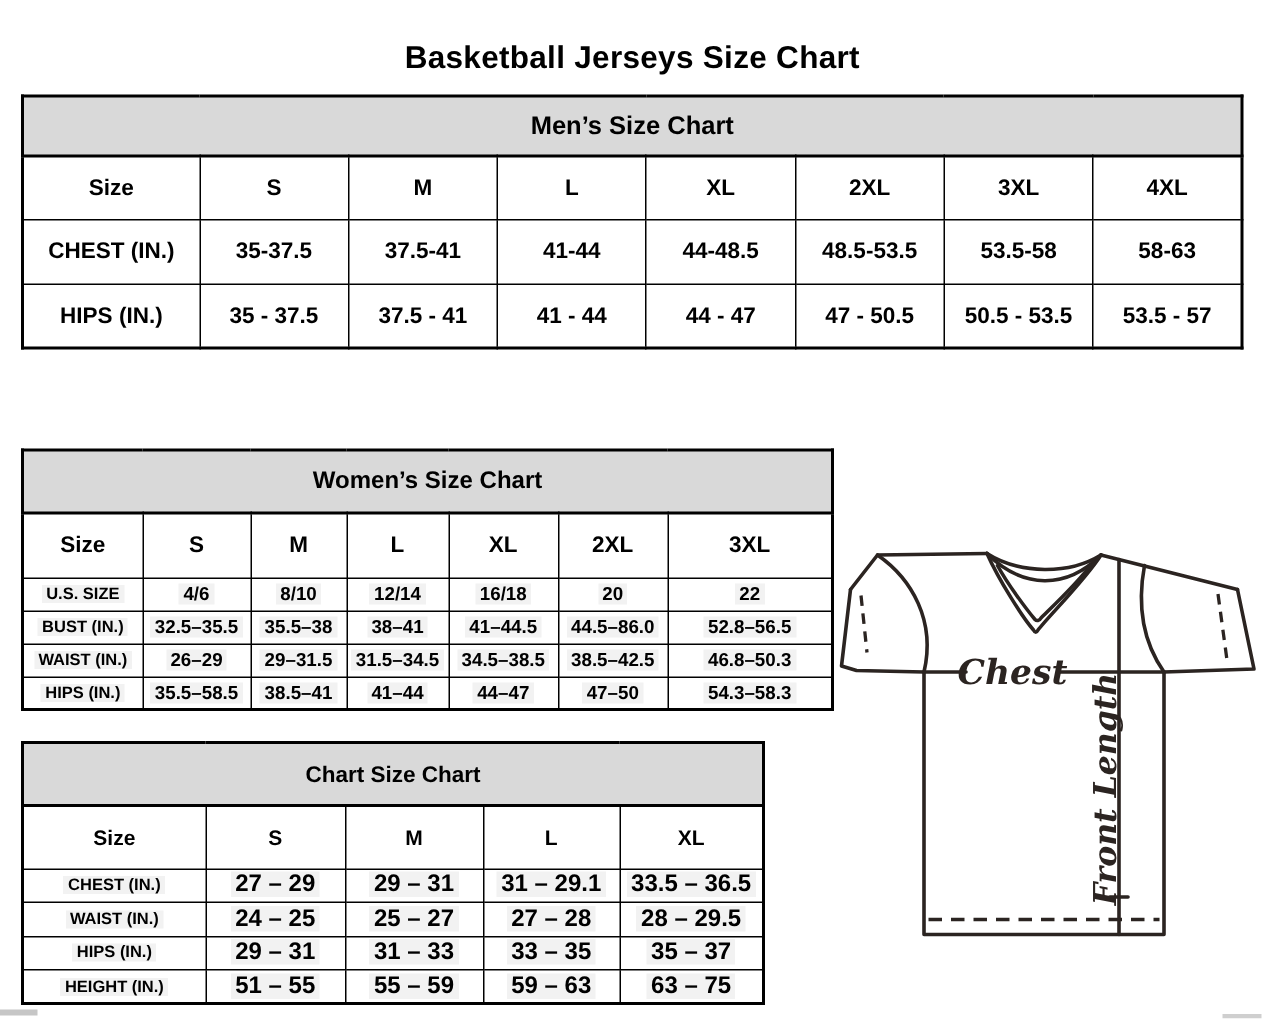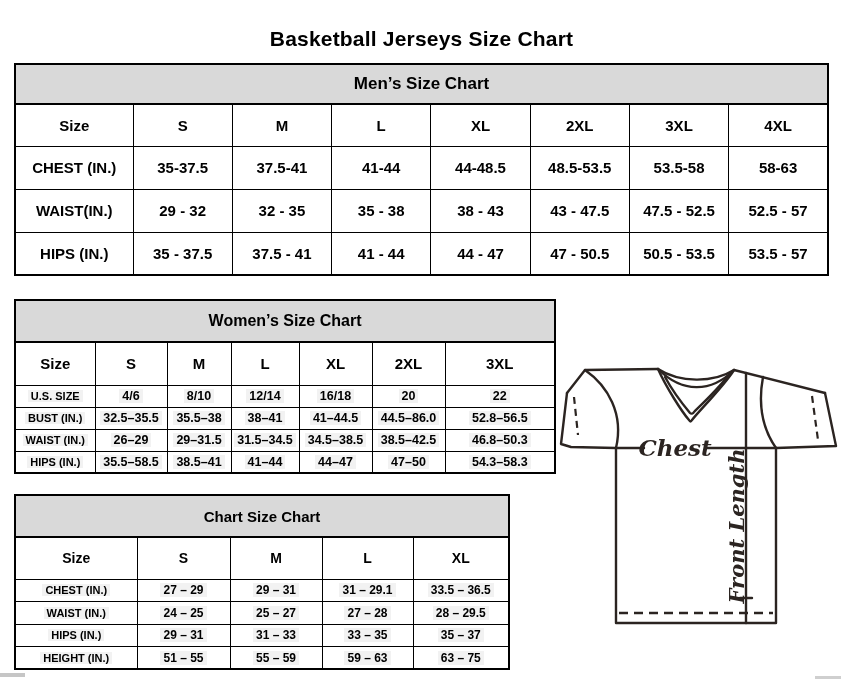--- a/index.html
+++ b/index.html
@@ -31,21 +31,21 @@
   .t-womens tr.cols{height:43px;}  .t-womens tr.cols th{font-size:15px;}
   .t-womens tbody tr{height:22px;}
   .t-womens tbody th{font-size:11px;}
   .t-womens tbody td{font-size:12.5px;}
   
   #youth-table{left:14px;top:494px;width:494px;}
   .t-youth tr.band{height:42px;}  .t-youth tr.band th{font-size:15px;}
   .t-youth tr.cols{height:42px;}  .t-youth tr.cols th{font-size:14px;}
   .t-youth tbody tr{height:22.5px;}
   .t-youth tbody th{font-size:11px;}
-  .t-youth tbody td{font-size:12px;}
+  .t-youth tbody td{font-size:16px;}
   
   .hl{background:#f2f2f2;padding:0 3px;}
   
   #jersey-diagram{position:absolute;left:558px;top:362px;width:284px;height:266px;}
   #jersey-diagram path,#jersey-diagram line{fill:none;stroke:#2b2421;}
   .jl{stroke-width:2.4;stroke-linecap:round;stroke-linejoin:round;}
   .jd{stroke-width:2.2;stroke-dasharray:7 5;}
   .jhem{stroke-width:2.4;stroke-dasharray:9 6;}
   .jtext{
     fill:#2b2421;font-family:"DejaVu Serif","Liberation Serif",serif;
@@ -89,30 +89,20 @@
     <tbody>
       <tr>
         <th>CHEST (IN.)</th>
         <td>35-37.5</td>
         <td>37.5-41</td>
         <td>41-44</td>
         <td>44-48.5</td>
         <td>48.5-53.5</td>
         <td>53.5-58</td>
         <td>58-63</td>
-      </tr>
-      <tr>
-        <th>WAIST(IN.)</th>
-        <td>29 - 32</td>
-        <td>32 - 35</td>
-        <td>35 - 38</td>
-        <td>38 - 43</td>
-        <td>43 - 47.5</td>
-        <td>47.5 - 52.5</td>
-        <td>52.5 - 57</td>
       </tr>
       <tr>
         <th>HIPS (IN.)</th>
         <td>35 - 37.5</td>
         <td>37.5 - 41</td>
         <td>41 - 44</td>
         <td>44 - 47</td>
         <td>47 - 50.5</td>
         <td>50.5 - 53.5</td>
         <td>53.5 - 57</td>

